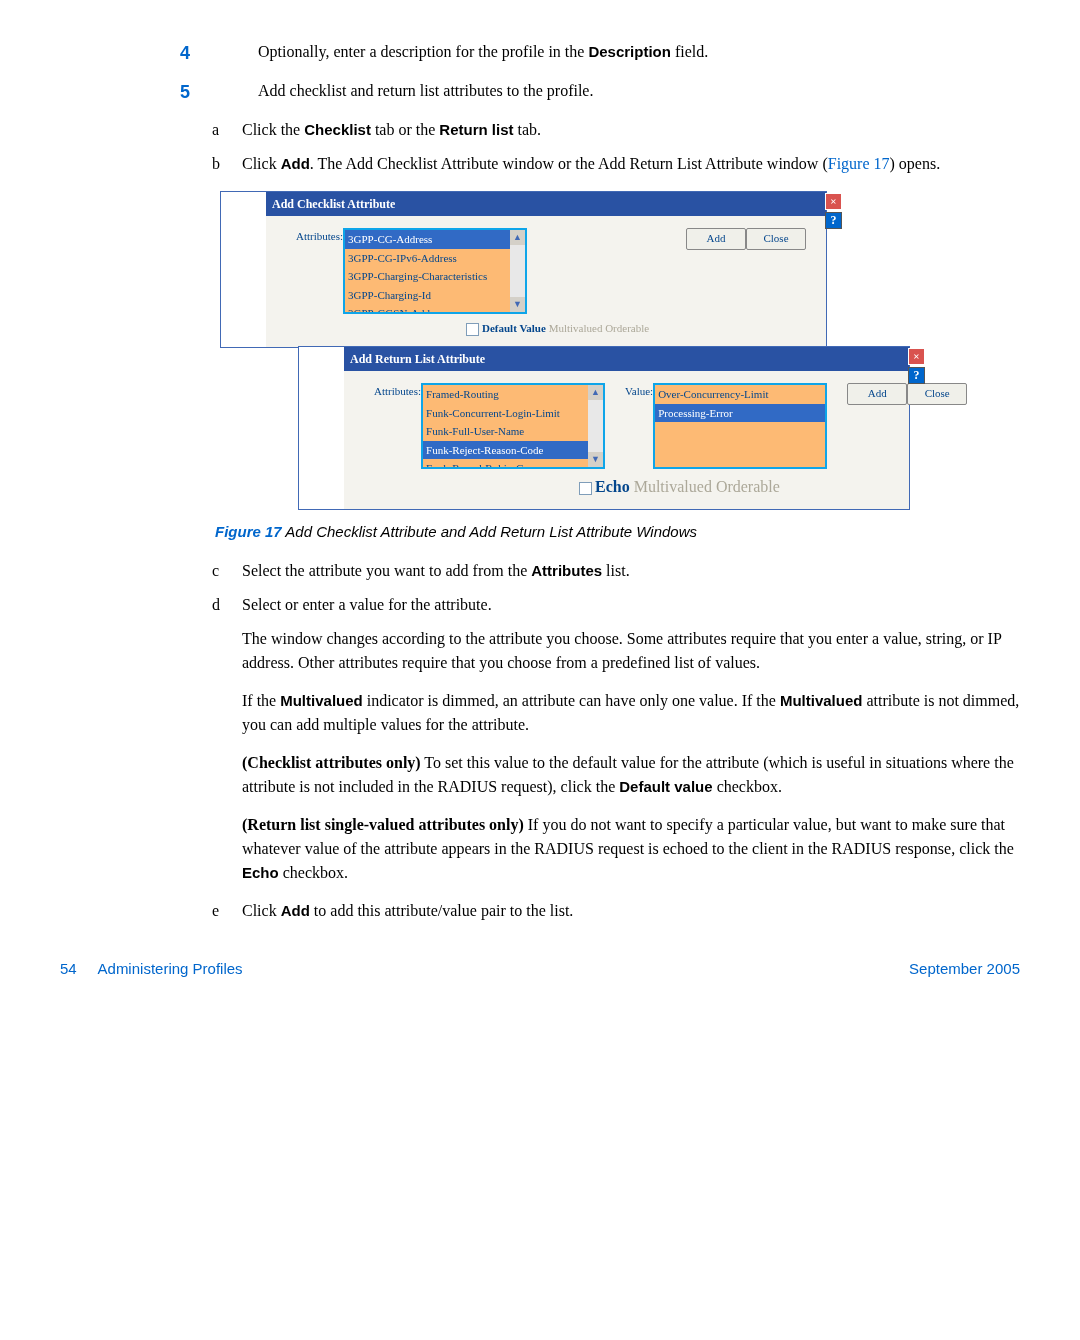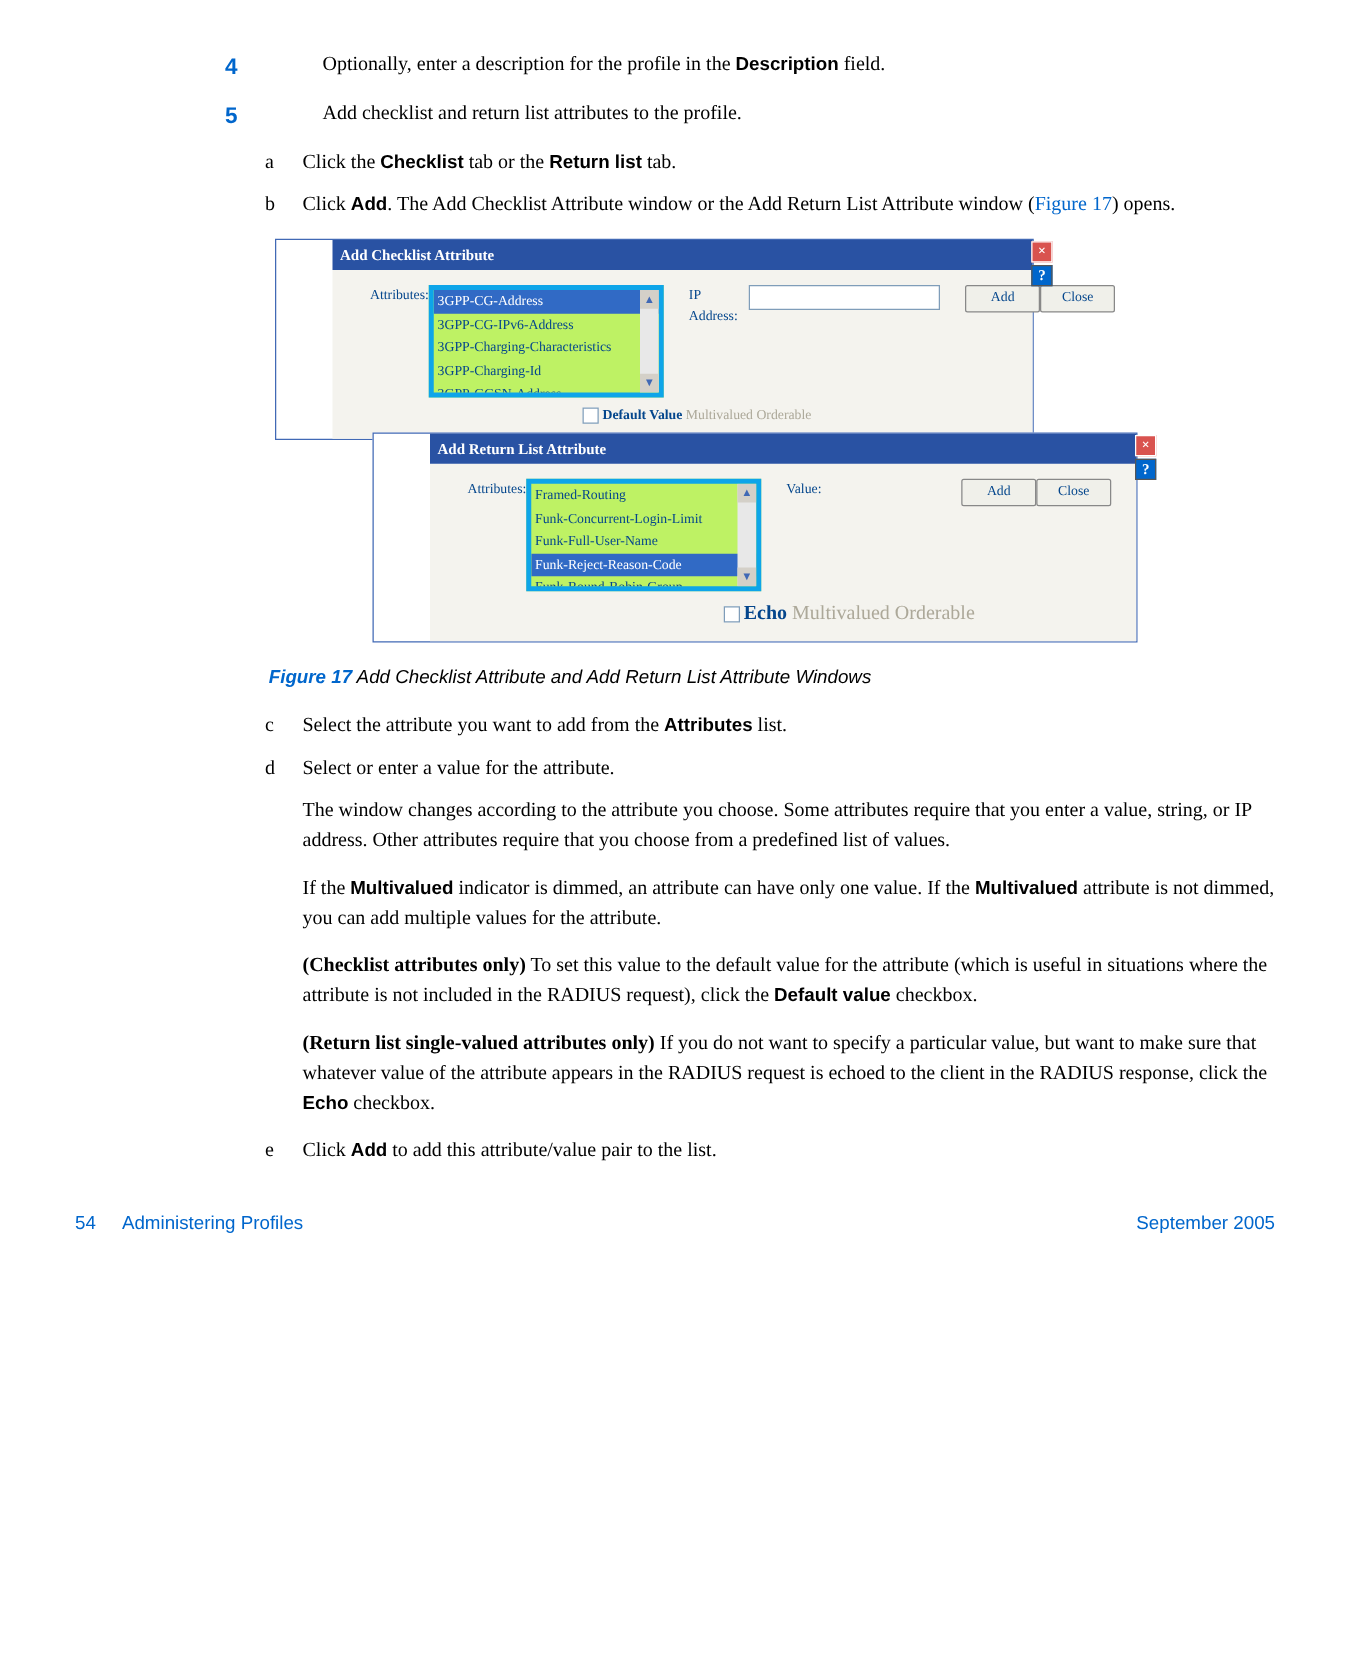--- a/index.html
+++ b/index.html
@@ -116,22 +116,22 @@
   }
   .dialog-row {
     display: flex;
     gap: 20px;
   }
   .col {
     display: flex;
     flex-direction: row;
   }
   .listbox {
-    border: 4px solid #0ea5e9;
-    background: #bef264;
+    border: 2px solid #0ea5e9;
+    background: #fdba74;
     width: 180px;
     height: 82px;
     font-size: 11px;
     color: #04468c;
     overflow: hidden;
     position: relative;
   }
   .listbox .item {
     padding: 1px 3px;
     white-space: nowrap;
@@ -196,21 +196,21 @@
     border: 1px solid #7f9db9;
     background: #fff;
     vertical-align: middle;
     margin-right: 3px;
   }
   .grayed {
     color: #aca899;
   }
   .figure-caption {
     margin-left: 155px;
-    margin-top: 20px;
+    margin-top: 10px;
     margin-bottom: 15px;
     font-family: Arial, sans-serif;
     font-size: 15px;
     font-style: italic;
   }
   .figure-caption .fignum {
     color: #0066cc;
     font-weight: bold;
     font-style: italic;
   }
@@ -278,24 +278,20 @@
             <div class="item">3GPP-Charging-Id</div>
             <div class="item">3GPP-GGSN-Address</div>
             <div class="scrollbar">
               <div class="scroll-arrow">▲</div>
               <div style="position:absolute;bottom:0;width:100%">
                   <div class="scroll-arrow">▼</div>
                 </div>
             </div>
           </div>
         </div>
-        <div class="col">
-          <div class="label">IP Address:</div>
-          <div class="textinput"></div>
-        </div>
         <div class="col" style="margin-left:auto;margin-right:10px">
           <div class="btn">Add</div>
           <div class="btn">Close</div>
         </div>
       </div>
       <div class="checkbox-row">
         <span class="checkbox"></span><span style="color:#04468c;font-weight:bold">Default Value</span> <span class="grayed">Multivalued Orderable</span>
       </div>
     </div>
   </div>
@@ -319,20 +315,24 @@
             <div class="scrollbar">
               <div class="scroll-arrow">▲</div>
               <div style="position:absolute;bottom:0;width:100%">
                   <div class="scroll-arrow">▼</div>
                 </div>
             </div>
           </div>
         </div>
         <div class="col">
           <div class="label">Value:</div>
+          <div class="listbox" style="width:170px">
+            <div class="item">Over-Concurrency-Limit</div>
+            <div class="item sel">Processing-Error</div>
+          </div>
         </div>
         <div class="col" style="margin-left:auto;margin-right:10px">
           <div class="btn">Add</div>
           <div class="btn">Close</div>
         </div>
       </div>
       <div class="checkbox-row2">
         <span class="checkbox"></span><span style="color:#04468c;font-weight:bold">Echo</span> <span class="grayed">Multivalued Orderable</span>
       </div>
     </div>

